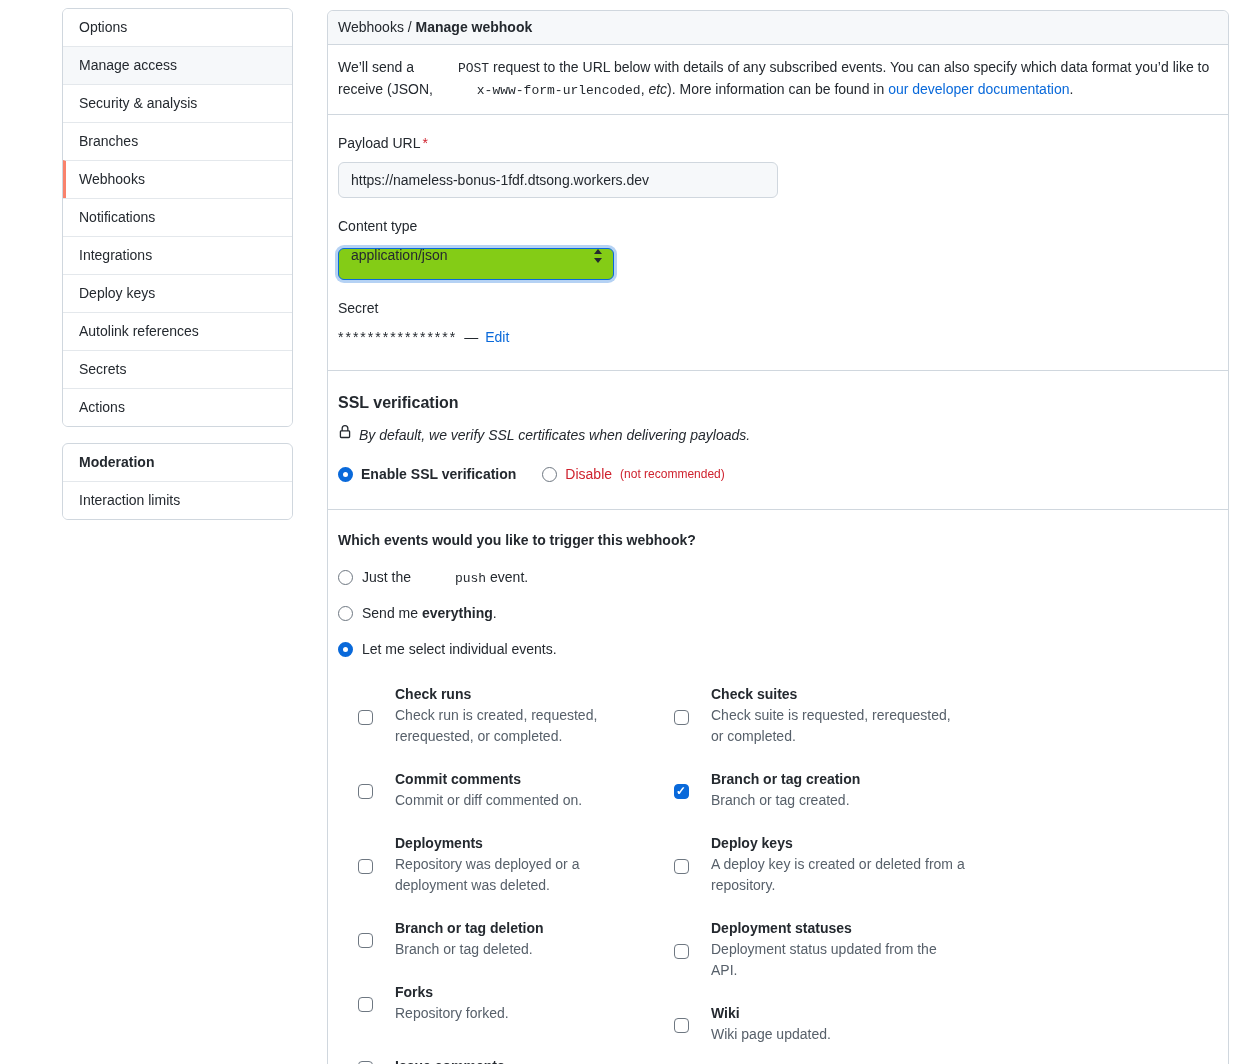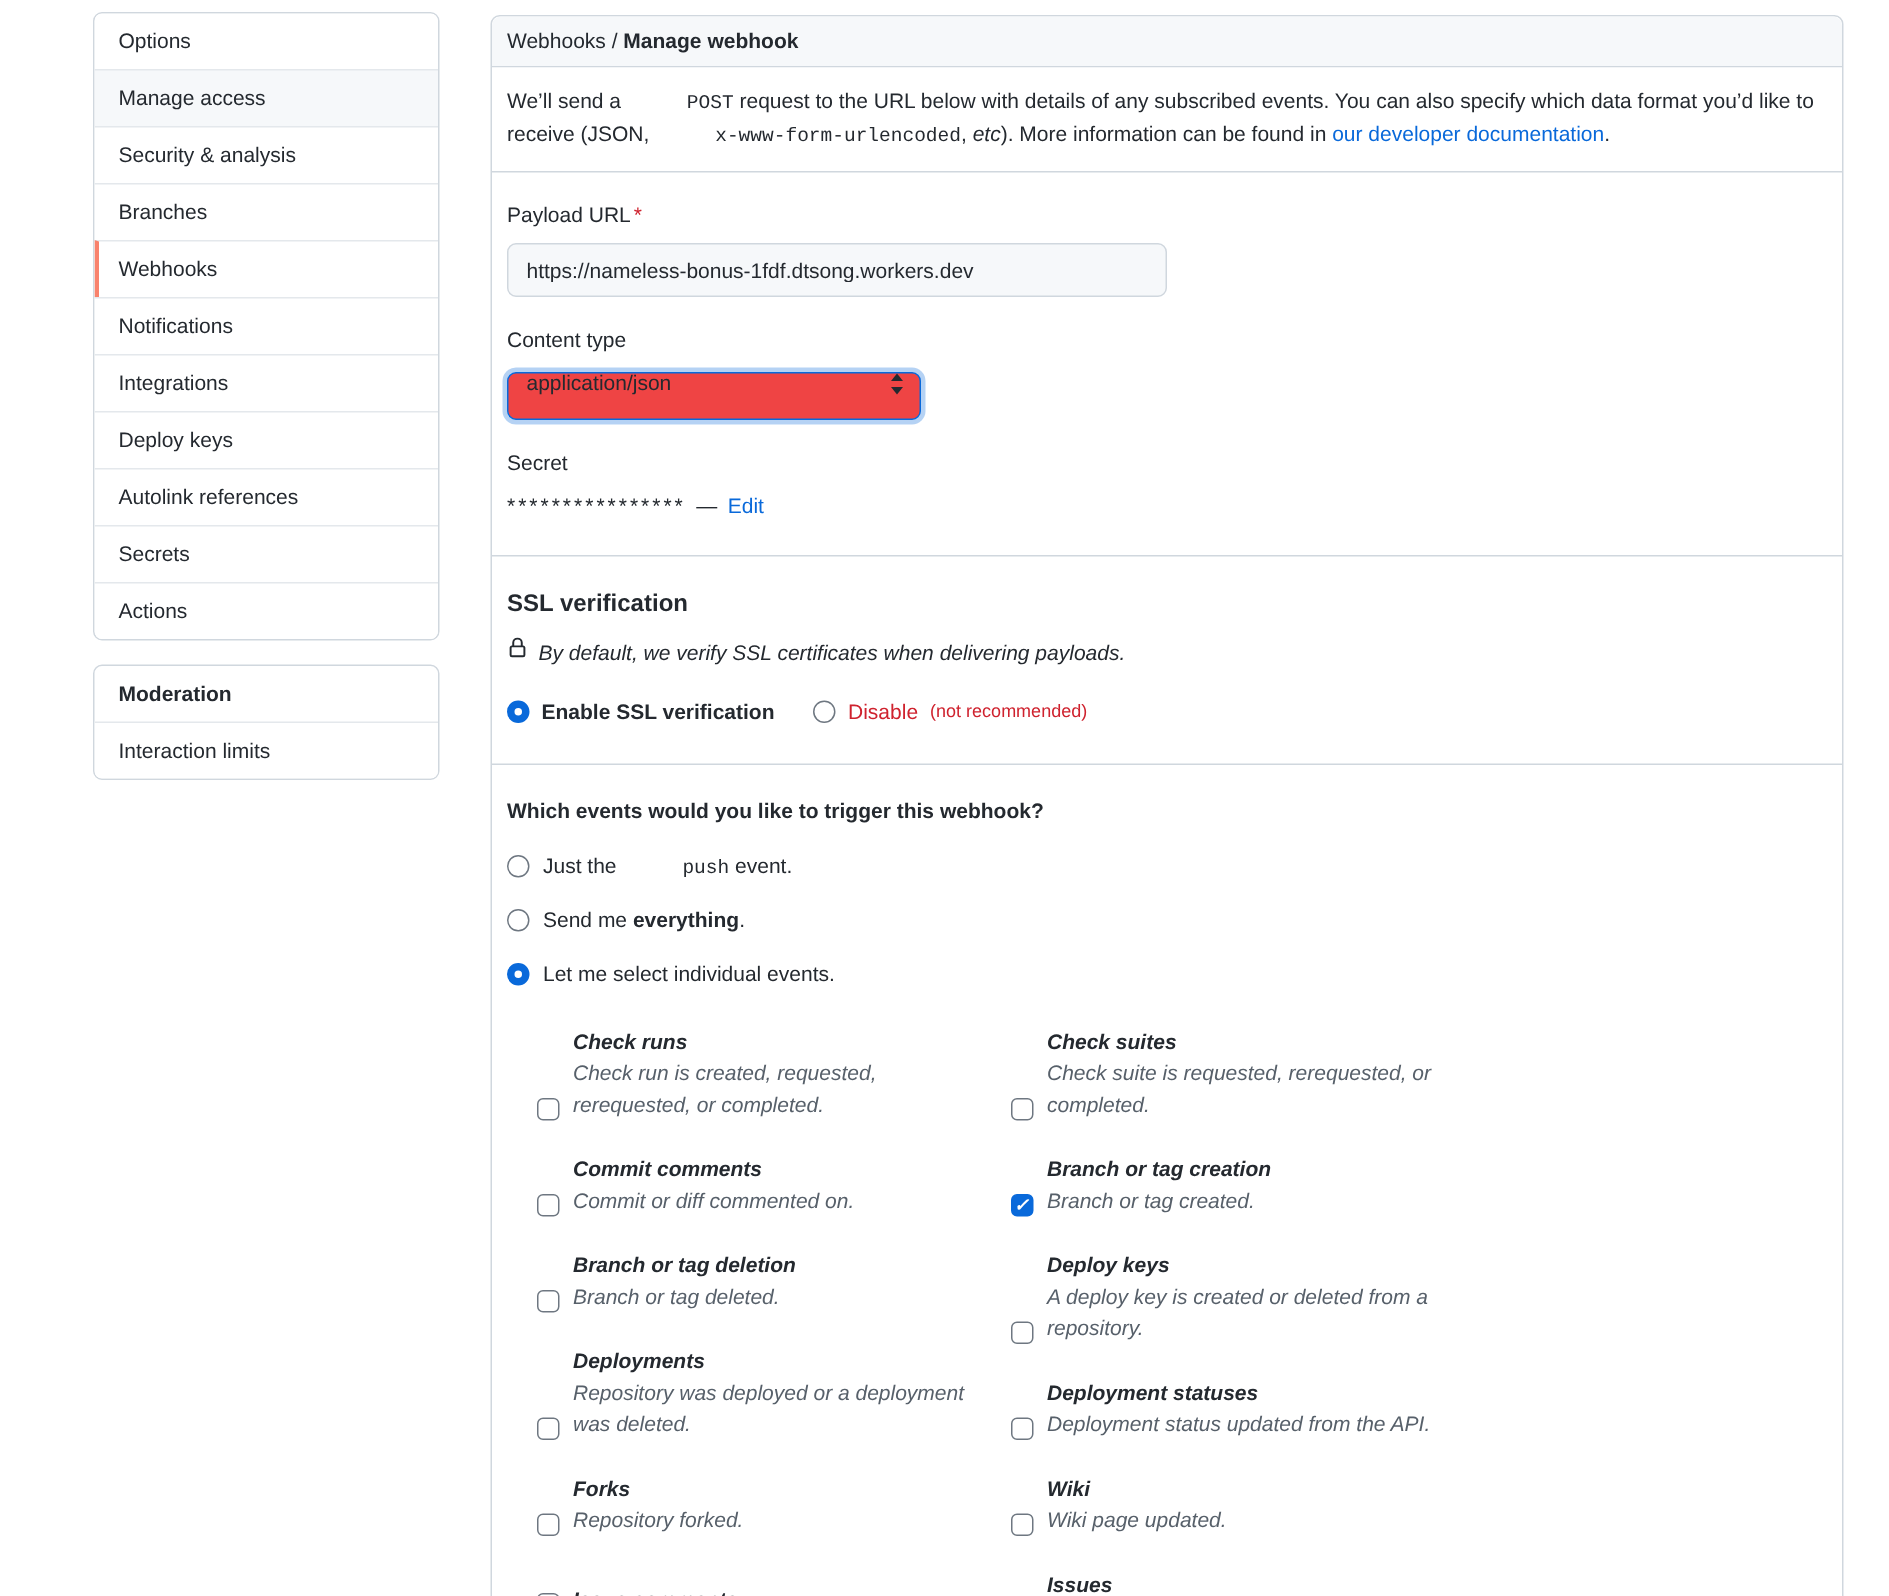--- a/index.html
+++ b/index.html
@@ -87,21 +87,21 @@
     border: 1px solid #d0d7de;
     border-radius: 6px;
     outline: none;
   }
   .select {
     width: 276px; height: 32px;
     display: inline-flex;
     align-items: center;
     justify-content: space-between;
     padding: 0 10px 16px 12px;
-    background: #ef4444;
+    background: #84cc16;
     border: 1px solid #0969da;
     border-radius: 6px;
     box-shadow: 0 0 0 3px rgba(9,105,218,0.3);
     cursor: pointer;
   }
   .select svg { flex: 0 0 auto; fill: #24292f; }
   .secret-row { margin-top: 4px; display: flex; align-items: center; gap: 7px; }
   .secret-mask { letter-spacing: 2px; }
 
   
@@ -122,21 +122,21 @@
   .bold { font-weight: 700; }
   .danger { color: #cf222e; }
   .danger-note { color: #cf222e; font-size: 12px; }
 
   
   .events-section { padding: 14px 10px; border-bottom: none; }
   .events-question { font-weight: 700; margin: 6px 0 16px; }
   .event-radio { display: flex; align-items: center; gap: 9px; margin-bottom: 15px; cursor: pointer; }
   .events-grid { display: flex; gap: 24px; margin: 24px 0 0 20px; }
   .events-col { width: 292px; flex: 0 0 292px; }
-  .event-item { display: flex; align-items: flex-end; gap: 9px; margin-bottom: 22px; cursor: pointer; font-style: italic; }
+  .event-item { display: flex; align-items: center; gap: 22px; margin-bottom: 22px; cursor: pointer; }
   .checkbox {
     width: 15px; height: 15px;
     margin-top: 3px;
     border: 1px solid #6e7781;
     border-radius: 4px;
     background: #fff;
     flex: 0 0 auto;
     position: relative;
   }
   .checkbox.checked { background: #0969da; border-color: #0969da; }
@@ -260,34 +260,34 @@
           <label class="event-item">
             <span class="checkbox"></span>
             <span>
                 <span class="event-title">Commit comments</span>
                 <span class="event-desc">Commit or diff commented on.</span>
               </span>
           </label>
           <label class="event-item">
             <span class="checkbox"></span>
             <span>
+                <span class="event-title">Deployments</span>
+                <span class="event-desc">Repository was deployed or a deployment was deleted.</span>
+              </span>
+          </label>
+          <label class="event-item">
+            <span class="checkbox"></span>
+            <span>
                 <span class="event-title">Branch or tag deletion</span>
                 <span class="event-desc">Branch or tag deleted.</span>
               </span>
           </label>
           <label class="event-item">
             <span class="checkbox"></span>
             <span>
-                <span class="event-title">Deployments</span>
-                <span class="event-desc">Repository was deployed or a deployment was deleted.</span>
-              </span>
-          </label>
-          <label class="event-item">
-            <span class="checkbox"></span>
-            <span>
                 <span class="event-title">Forks</span>
                 <span class="event-desc">Repository forked.</span>
               </span>
           </label>
           <label class="event-item" style="margin-top:32px;">
             <span class="checkbox"></span>
             <span>
                 <span class="event-title">Issue comments</span>
               </span>
           </label>

